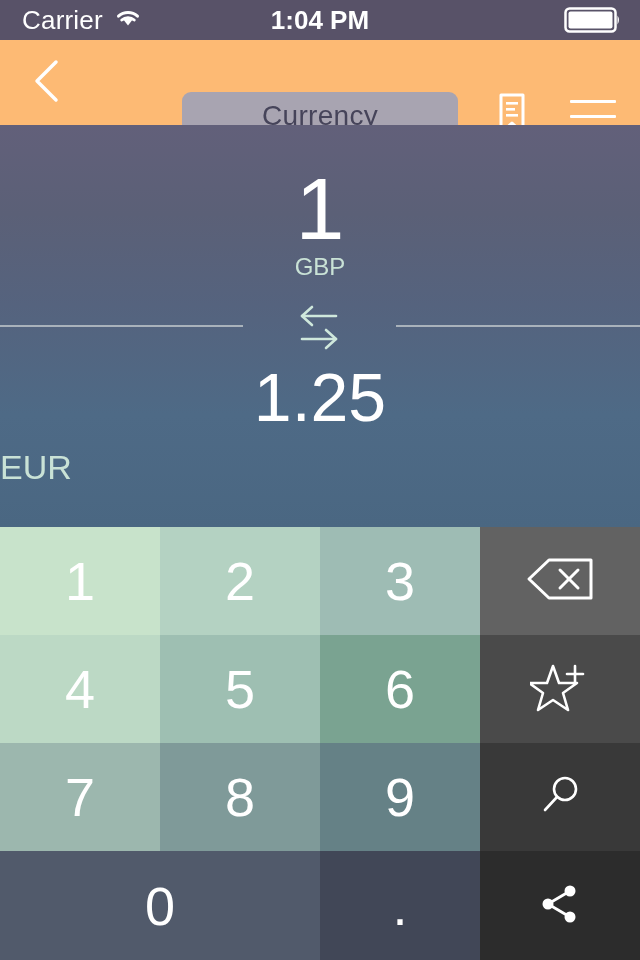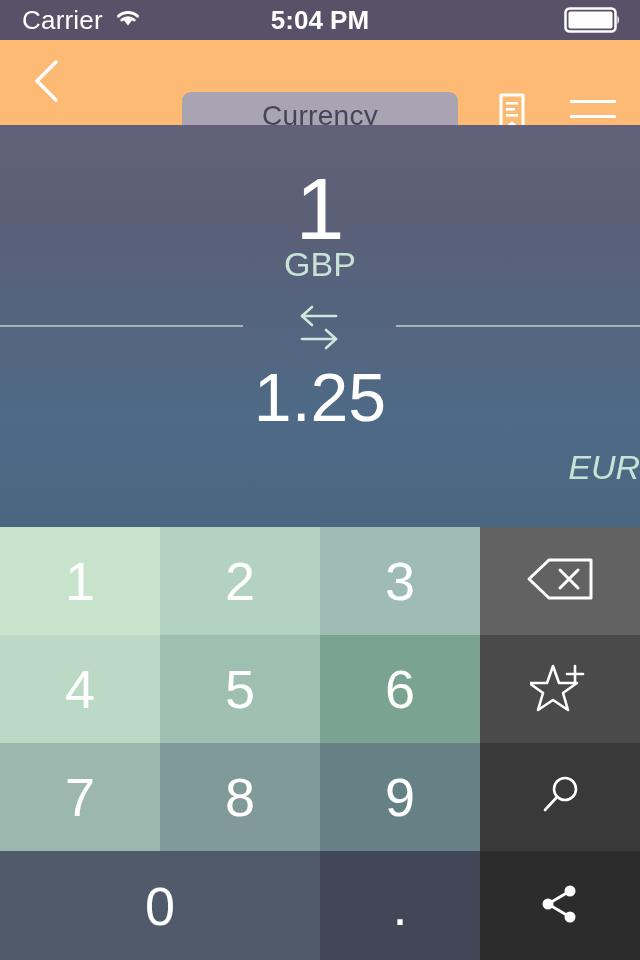--- a/index.html
+++ b/index.html
@@ -55,44 +55,44 @@
     position:absolute; left:0; top:125px; width:640px; height:402px;
     background:linear-gradient(180deg,#62607a 0%, #5b6077 22%, #55637e 45%, #4e6a86 72%, #4a6782 100%);
     overflow:hidden;
   }
   .amount-top {
     position:absolute; left:0; top:40px; width:100%;
     text-align:center; color:#ffffff;
     font-size:88px; font-weight:300; line-height:1;
   }
   .code-top {
-    position:absolute; left:0; top:122px; width:100%;
+    position:absolute; left:0; top:130px; width:100%;
     text-align:center; color:#c9e2d6;
-    font-size:34px; font-weight:400; line-height:1;
+    font-size:24px; font-weight:400; line-height:1;
   }
   .divider-left {
     position:absolute; left:0; top:200px; width:243px; height:2px;
     background:#b9bfc6; opacity:.85;
   }
   .divider-right {
     position:absolute; left:396px; top:200px; width:244px; height:2px;
     background:#b9bfc6; opacity:.85;
   }
   .swap {
     position:absolute; left:278px; top:175px; width:84px; height:55px;
   }
   .amount-bottom {
     position:absolute; left:0; top:238px; width:100%;
     text-align:center; color:#ffffff;
     font-size:68px; font-weight:300; line-height:1;
   }
   .code-bottom {
     position:absolute; left:0; top:325px; width:100%;
-    text-align:right; color:#c9e2d6;
-    font-size:34px; font-weight:400; line-height:1;font-style:italic;
+    text-align:left; color:#c9e2d6;
+    font-size:34px; font-weight:400; line-height:1;
   }
 
   
   .keypad {
     position:absolute; left:0; top:527px; width:640px; height:433px;
   }
   .key {
     position:absolute;
     display:flex; align-items:center; justify-content:center;
     color:#ffffff;
@@ -112,21 +112,21 @@
     <div class="sb-left">
       <span class="sb-carrier">Carrier</span>
       <span>
         <svg width="30" height="22" viewBox="0 0 30 22">
           <path d="M15 18.5 L10.5 12.8 A7.4 7.4 0 0 1 19.5 12.8 Z" fill="#ffffff"></path>
           <path d="M5.5 9.2 A14 14 0 0 1 24.5 9.2" stroke="#ffffff" stroke-width="3" fill="none" stroke-linecap="round"></path>
           <path d="M8.8 13.0 A9.3 9.3 0 0 1 21.2 13.0" stroke="#ffffff" stroke-width="3" fill="none" stroke-linecap="round"></path>
         </svg>
       </span>
     </div>
-    <div class="sb-time">5:04 PM</div>
+    <div class="sb-time">1:04 PM</div>
     <div class="sb-batt">
       <svg width="58" height="26" viewBox="0 0 58 26">
         <rect x="1.5" y="1.5" width="50" height="23" rx="4" ry="4" fill="none" stroke="#ffffff" stroke-width="2.5"></rect>
         <rect x="4.5" y="4.5" width="44" height="17" rx="2" ry="2" fill="#ffffff"></rect>
         <path d="M53.5 8.5 q3 4.5 0 9 z" fill="#ffffff"></path>
       </svg>
     </div>
   </div>
 
   <div class="navbar">

